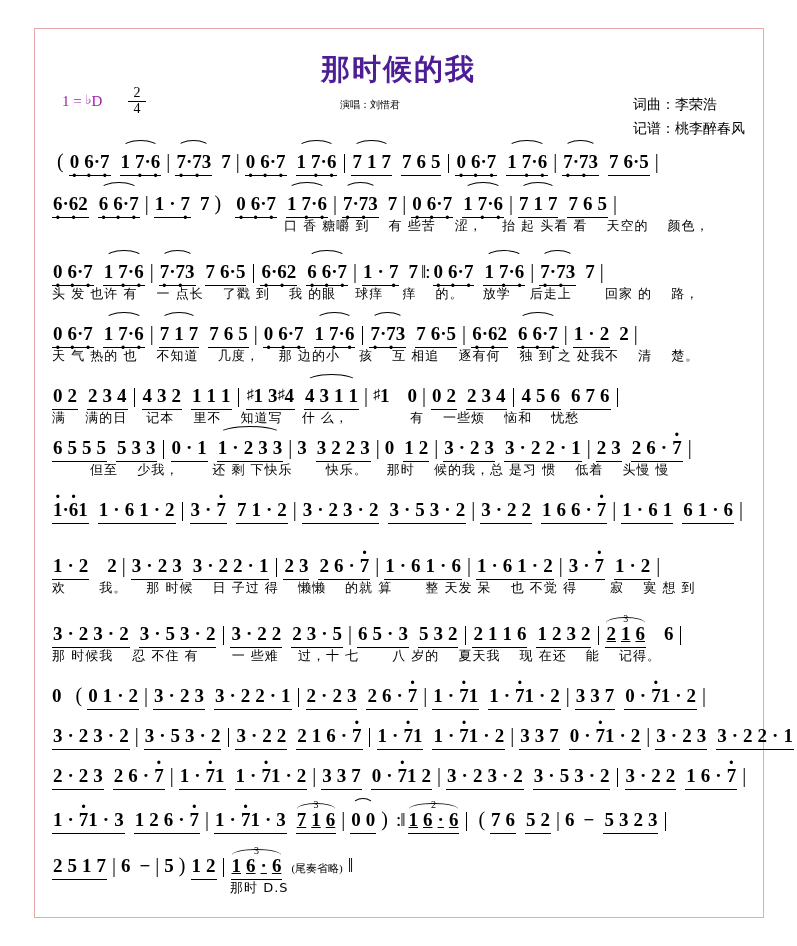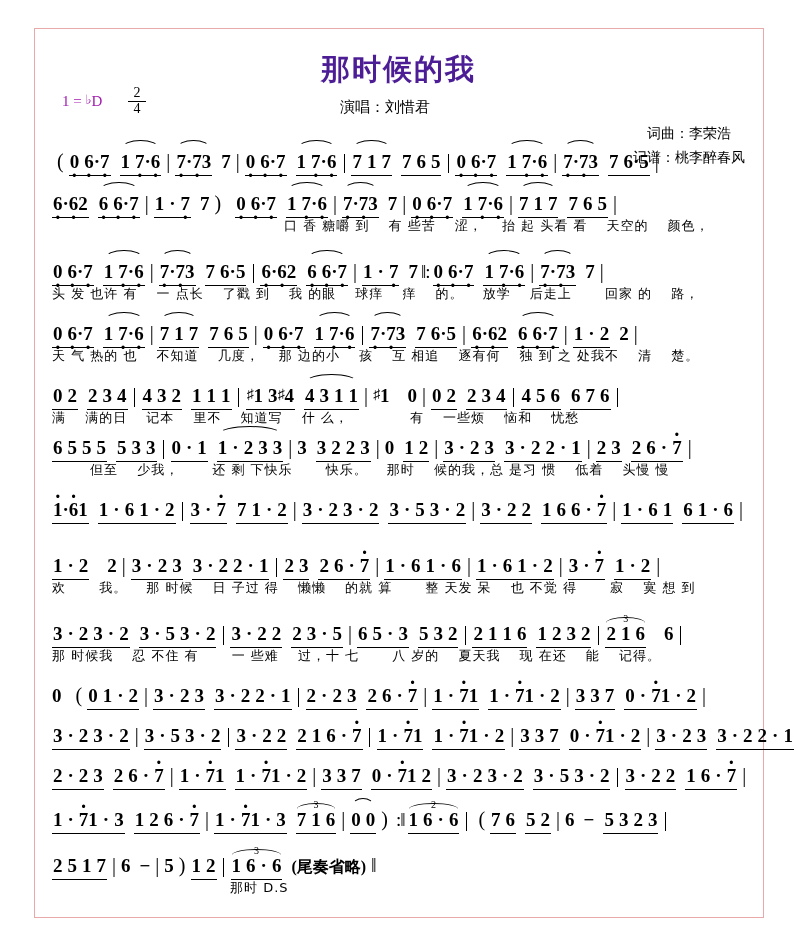--- a/index.html
+++ b/index.html
@@ -60,32 +60,31 @@
     line-height: 1.05;
     text-align: center;
     width: 18px;
   }
   .meter .num { display: block; }
   .meter .den { display: block; border-top: 1px solid #000; }
   .singer {
     position: absolute;
     left: 340px;
     top: 98px;
-    font-size: 15px;
+    font-size: 10px;
     font-family: "DejaVu Sans", sans-serif;
   }
   .credits {
     position: absolute;
     right: 52px;
     top: 94px;
-    text-align: center;
+    text-align: left;
     font-size: 14px;
-    font-family: Liberation Sans, sans-serif;
+    font-family: Liberation Mono, monospace;
     line-height: 1.7;
-    margin-top: 28px;
   }
   .credits div { white-space: nowrap; }
 
   
   .system {
     position: absolute;
     left: 52px;
     width: 700px;
   }
   .notes {
@@ -154,41 +153,42 @@
     border-radius: 50% 50% 0 0 / 100% 100% 0 0;
   }
   .notes .rep {
     display: inline-block;
     font-weight: normal;
     letter-spacing: -1px;
     padding: 0 3px;
   }
   .notes .tri {
     position: relative;
+    text-decoration: underline;
   }
   .notes .tri::before {
     content: attr(data-tri);
     position: absolute;
     left: 50%;
     transform: translateX(-50%);
     top: -15px;
     font-size: 10px;
     font-weight: normal;
   }
   .notes .tri::after {
     content: "";
     position: absolute;
     left: 1px; right: 1px;
     top: -4px;
     height: 5px;
     border-top: 1.2px solid #000;
     border-radius: 50% 50% 0 0 / 100% 100% 0 0;
   }
   .notes .sharp { font-size: 14px; vertical-align: 3px; font-weight: normal; }
-  .notes .small { font-size: 16px; font-weight: bold; margin-top: 41px; }
+  .notes .small { font-size: 11px; font-weight: normal; margin-top: 41px; }
 </style>
 </head>
 <body>
 
 <div class="page">
   <div class="sheet-border"></div>
 
   <div class="title">那时候的我</div>
 
   <div class="key-sig">1 = <span class="flat">♭</span>D</div>

